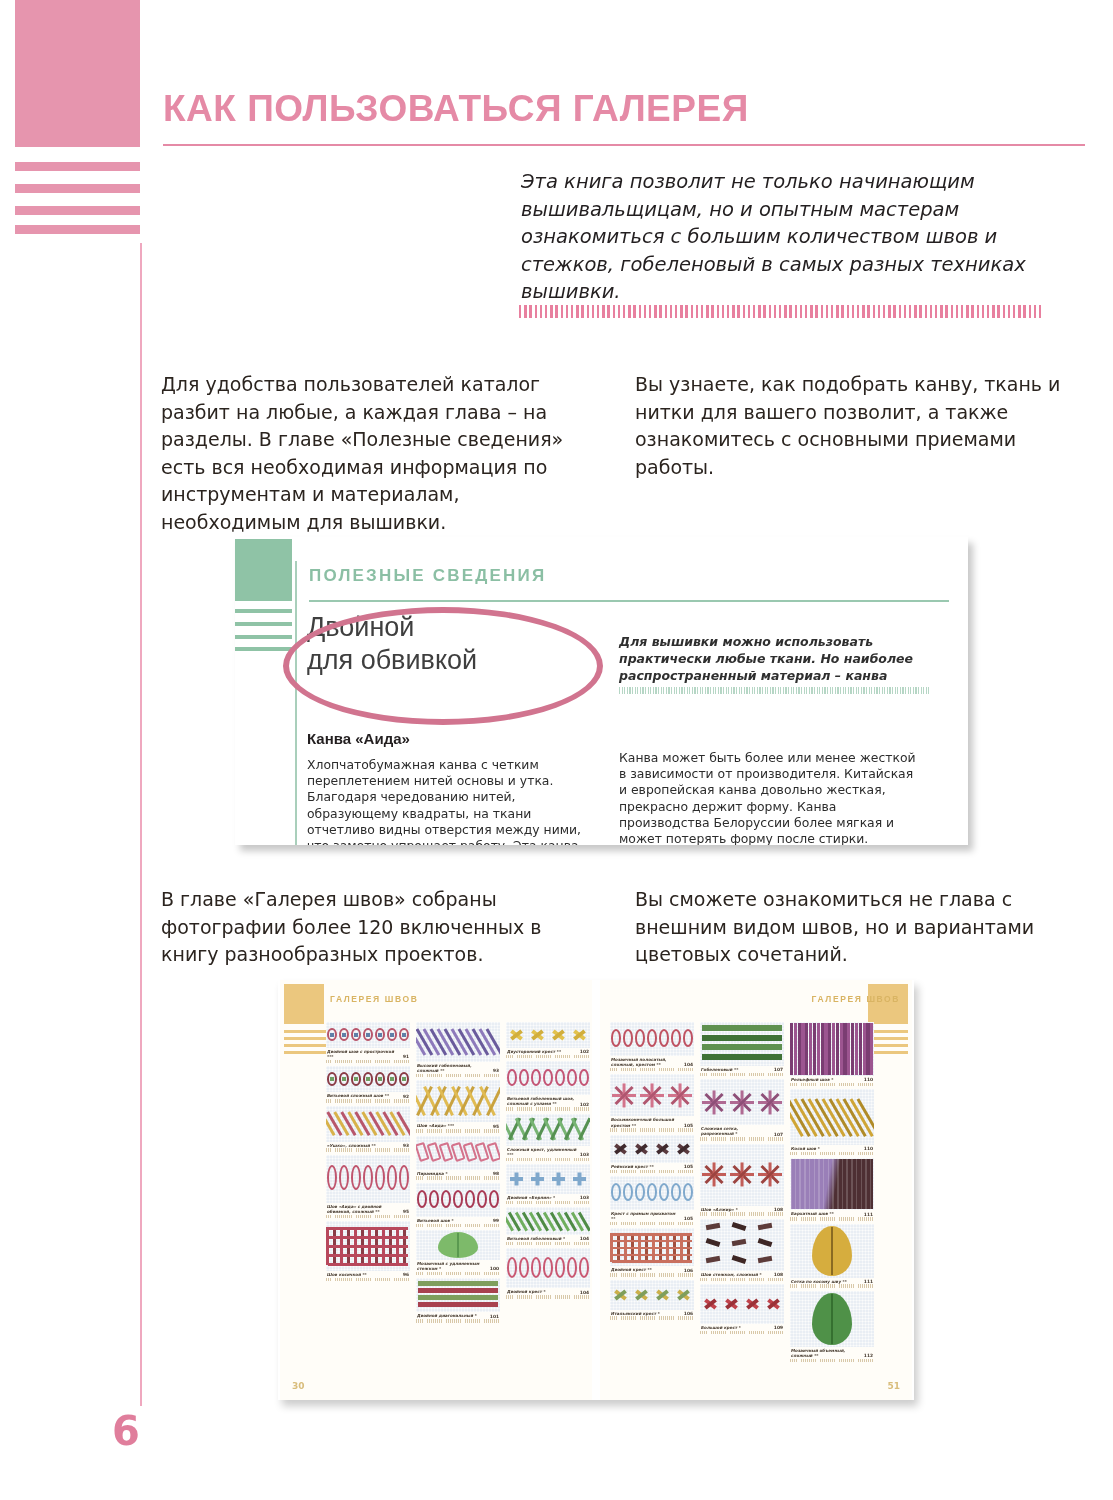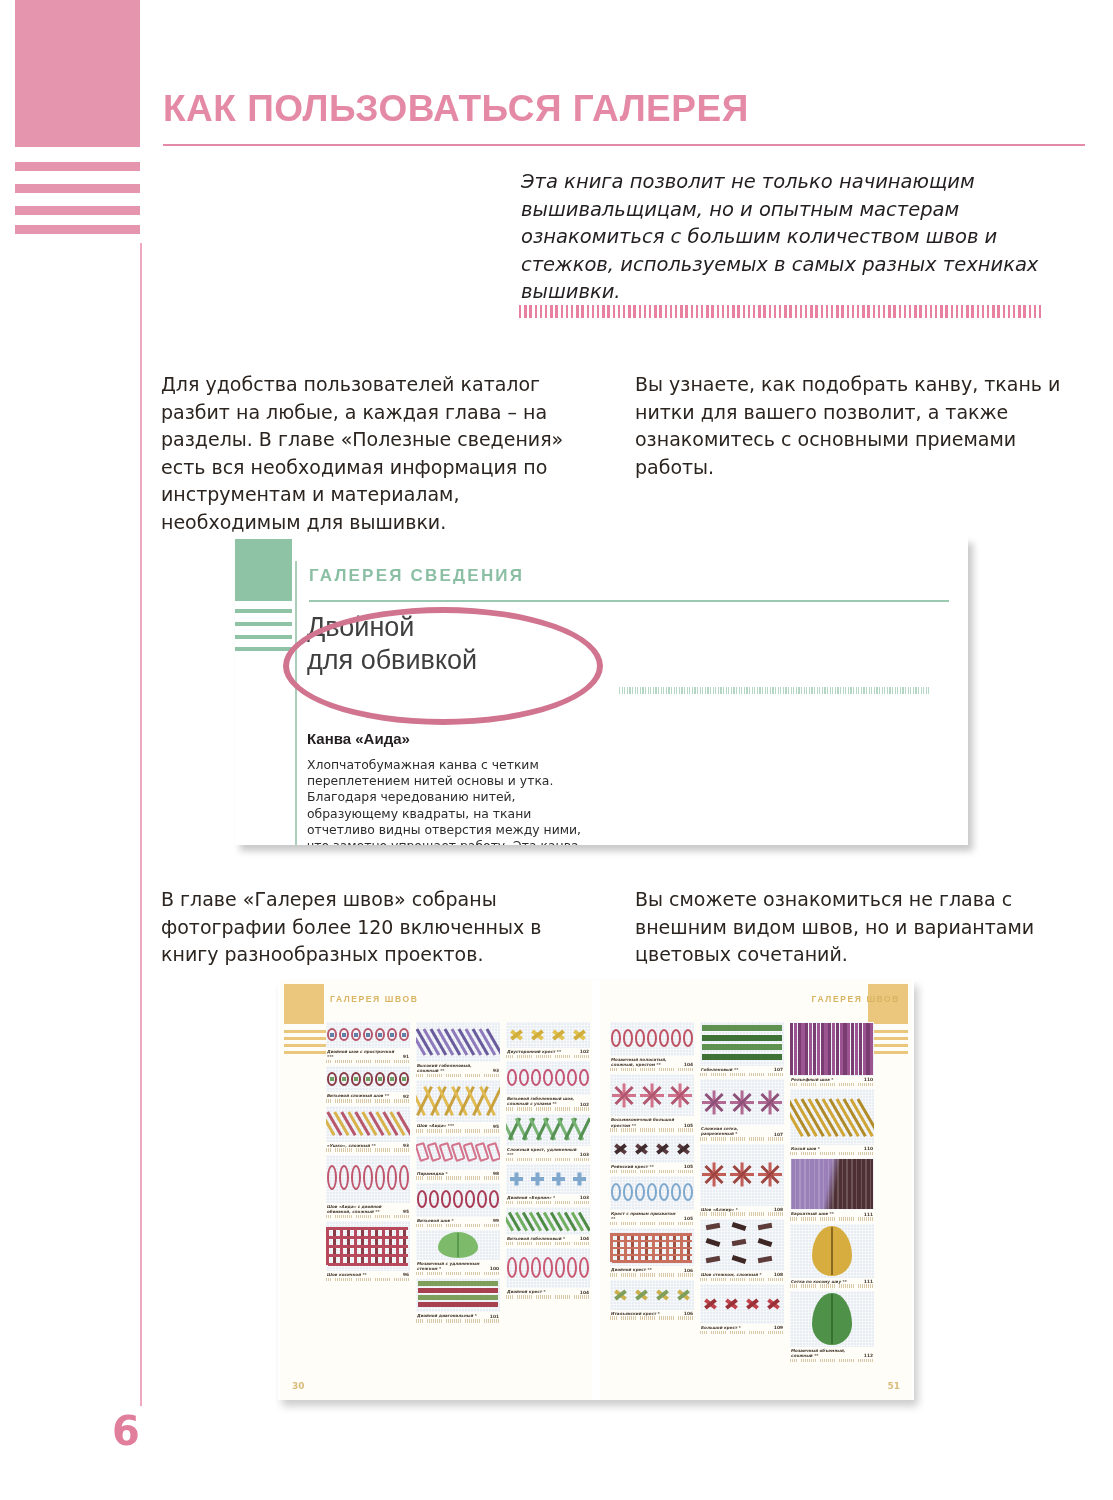--- a/index.html
+++ b/index.html
@@ -225,49 +225,51 @@
 <div class="deco-stripe" id="deco-stripe-2"></div>
 <div class="deco-stripe" id="deco-stripe-3"></div>
 <div class="deco-stripe" id="deco-stripe-4"></div>
 <div id="rail-line"></div>
 
 <div id="page-number">6</div>
 
 <h1 id="page-title">КАК ПОЛЬЗОВАТЬСЯ ГАЛЕРЕЯ</h1>
 <div id="title-rule"></div>
 
-<p id="intro-text">Эта книга позволит не только начинающим вышивальщицам, но и опытным мастерам ознакомиться с большим количеством швов и стежков, используемых в самых разных техниках вышивки.</p>
+<p id="intro-text">Эта книга позволит не только начинающим вышивальщицам, но и опытным мастерам ознакомиться с большим количеством швов и стежков, гобеленовый в самых разных техниках вышивки.</p>
 <div id="intro-stitch-rule"></div>
 
 <p class="body-col" id="body-1-left">Для удобства пользователей каталог разбит на любые, а каждая глава – на разделы. В главе «Полезные сведения» есть вся необходимая информация по инструментам и материалам, необходимым для вышивки.</p>
 <p class="body-col" id="body-1-right">Вы узнаете, как подобрать канву, ткань и нитки для вашего позволит, а также ознакомитесь с основными приемами работы.</p>
 <p class="body-col" id="body-2-left">В главе «Галерея швов» собраны фотографии более 120 включенных в книгу разнообразных проектов.</p>
 <p class="body-col" id="body-2-right">Вы сможете ознакомиться не глава с внешним видом швов, но и вариантами цветовых сочетаний.</p>
 
 <div id="sample-page-1">
   <div id="sp1-green-block"></div>
   <div class="sp1-green-stripe sp1-gs-1"></div>
   <div class="sp1-green-stripe sp1-gs-2"></div>
   <div class="sp1-green-stripe sp1-gs-3"></div>
   <div class="sp1-green-stripe sp1-gs-4"></div>
   <div id="sp1-vline"></div>
 
-  <div id="sp1-chapter">ГАЛЕРЕЯ СВЕДЕНИЯ</div>
+  <div id="sp1-chapter">ПОЛЕЗНЫЕ СВЕДЕНИЯ</div>
   <div id="sp1-hrule"></div>
 
   <div id="sp1-heading">
     <span>Двойной</span><br>
     <span>для обвивкой</span>
   </div>
   <div id="sp1-ellipse"></div>
 
+  <div id="sp1-lead">Для вышивки можно использовать практически любые ткани. Но наиболее распространенный материал – канва</div>
   <div id="sp1-lead-rule"></div>
 
   <div id="sp1-subheading">Канва «Аида»</div>
   <div class="sp1-col" id="sp1-col-left">Хлопчатобумажная канва с четким переплетением нитей основы и утка. Благодаря чередованию нитей, образующему квадраты, на ткани отчетливо видны отверстия между ними, что заметно упрощает работу. Эта канва идеально подходит для счетной вышивки.</div>
+  <div class="sp1-col" id="sp1-col-right">Канва может быть более или менее жесткой в зависимости от производителя. Китайская и европейская канва довольно жесткая, прекрасно держит форму. Канва производства Белоруссии более мягкая и может потерять форму после стирки.</div>
 </div>
 
 <div id="sample-page-2">
 
   <div class="gal-page" id="gal-page-left">
     <div class="gal-gold-block" id="gal-gold-left"></div>
     <div class="gal-gold-stripe ggl-1" style="left:4px"></div>
     <div class="gal-gold-stripe ggl-2" style="left:4px"></div>
     <div class="gal-gold-stripe ggl-3" style="left:4px"></div>
     <div class="gal-gold-stripe ggl-4" style="left:4px"></div>

